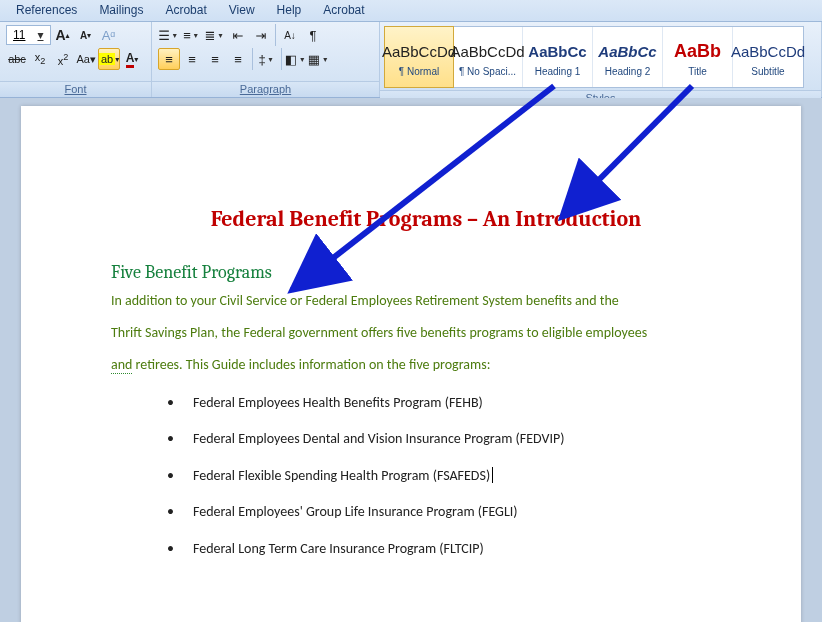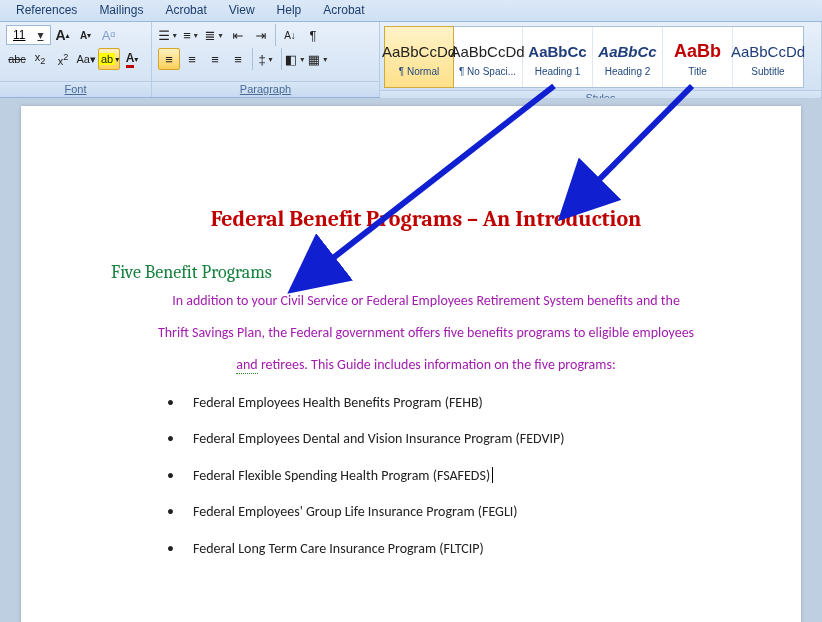--- a/index.html
+++ b/index.html
@@ -164,24 +164,23 @@
   .doc-h1 {
     font-family: Cambria, Georgia, serif;
     font-weight: normal;
     color: #15803d;
     font-size: 18px;
     margin-bottom: 4px;
   }
   .doc-para {
     font-family: Calibri, sans-serif;
     font-size: 14px;
-    color: #a21caf;
+    color: #4d7c0f;
     line-height: 2.0;
     margin-bottom: 4px;
-    text-align: center;
   }
   .spellerr {
     border-bottom: 1px dotted #2f8a2f;
   }
   .doc-list {
     list-style: none;
     padding-left: 56px;
     margin-top: 6px;
   }
   .doc-list li {

